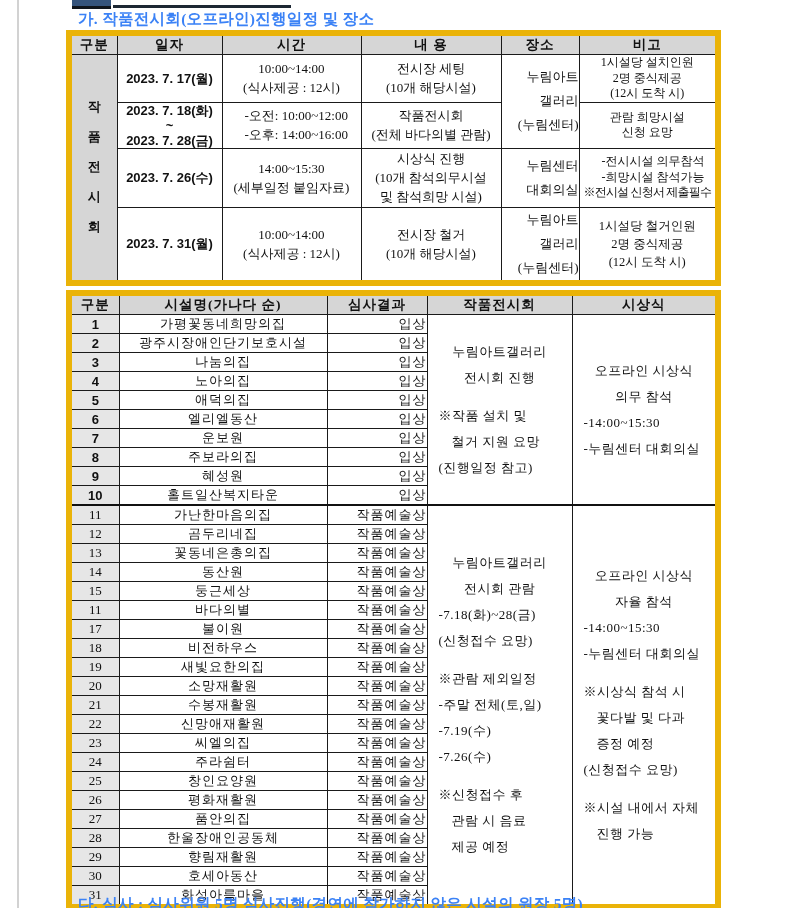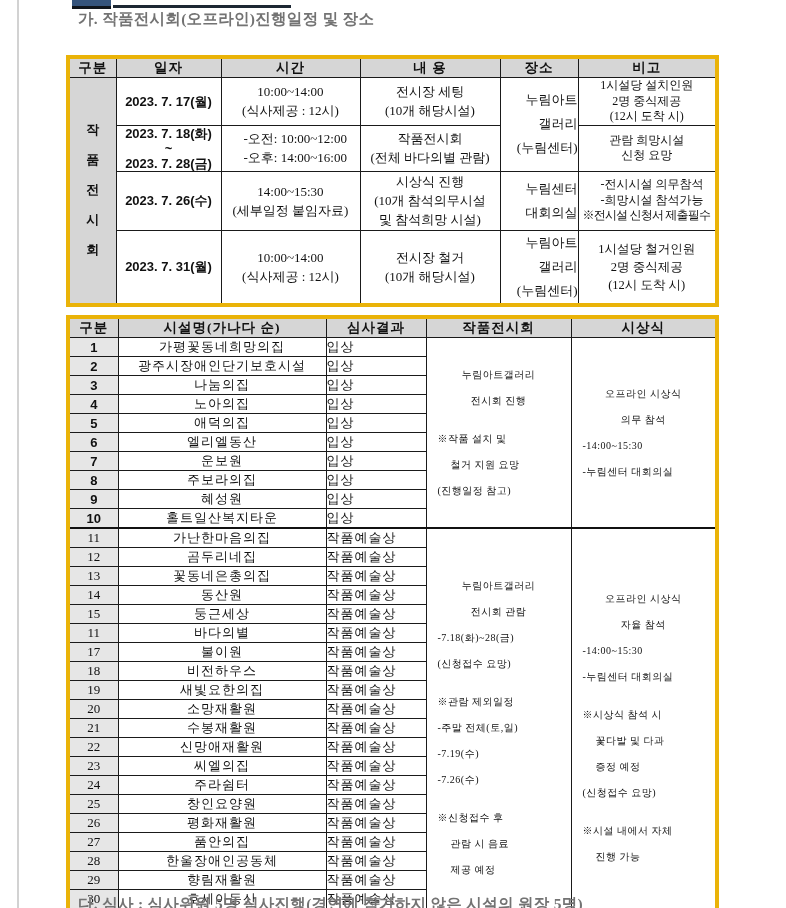--- a/index.html
+++ b/index.html
@@ -7,30 +7,30 @@
   .page {
     position:relative; width:786px; height:908px; background:#ffffff;
     overflow:hidden; color:#111;
   }
   .edge-line { position:absolute; left:17px; top:0; width:2px; height:908px; background:#d2d2d2; }
 
   
   .artifact-box { position:absolute; left:72px; top:0; width:39px; height:9px; background:#35547c; border-bottom:3px solid #10151c; }
   .artifact-line { position:absolute; left:113px; top:5px; width:178px; height:3px; background:#1c2733; }
 
-  .heading { position:absolute; left:78px; font-weight:bold; font-size:15.5px; letter-spacing:.3px; white-space:pre; color:#737373; }
+  .heading { position:absolute; left:78px; font-weight:bold; font-size:15.5px; letter-spacing:.3px; white-space:pre; color:#3b82f6; }
   .h-ga { top:9px; }
   .h-na { top:265px; }
   .h-da { top:894px; }
 
   table { border-collapse:collapse; table-layout:fixed; position:absolute; left:66px; background:#fff; }
   .t1 { top:30px; width:649px; }
   .t2 { top:290px; width:649px; }
   th, td { border:1px solid #1a1a1a; overflow:hidden; }
-  table { border:4px solid #eab308;margin-top:25px; }
+  table { border:6px solid #eab308; }
   thead th { background:#d6d6d6; font-size:13.5px; font-weight:bold; height:19px; text-align:center; letter-spacing:1px; }
 
   
   .t1 td { vertical-align:middle; font-size:13px; }
   .cat-cell { background:#d6d6d6; text-align:center; font-weight:bold; font-size:14.5px; }
   .cat-cell .vch { line-height:30px; }
   .date-cell { font-family:"Liberation Sans","DejaVu Sans",sans-serif; font-weight:bold; font-size:12.5px; text-align:center; }
   .date-cell .ln { line-height:15px; }
   .ln { line-height:19px; }
   .ln-c { text-align:center; }
@@ -38,24 +38,24 @@
   .note-cell .ln { font-size:12px; line-height:15.5px; }
   .t1 .r3 .note-cell .ln { line-height:18px; font-size:12.5px; }
   .ln-cond { font-size:11.5px; letter-spacing:-0.8px; white-space:nowrap; padding-left:4px; }
   .place-cell .ln { line-height:24px;text-align:right; }
 
   
   .t2 td { font-size:13px; vertical-align:middle; }
   .num-cell { background:#e6e6e6; text-align:center; font-size:12.5px; }
   .num-bold { font-weight:bold; font-family:"Liberation Sans","DejaVu Sans",sans-serif; font-size:12px; }
   .name-cell { text-align:center; letter-spacing:1px; }
-  .result-cell { text-align:left; letter-spacing:1px; }
+  .result-cell { text-align:right; letter-spacing:1px; }
   .group-start td { border-top:2px solid #111; }
   .groupcell { vertical-align:middle; }
-  .gc { line-height:26px; font-size:10px; letter-spacing:.5px; }
+  .gc { line-height:26px; font-size:13px; letter-spacing:.5px; }
   .gc-c { text-align:center; }
   .gc-l { text-align:left; padding-left:11px; }
   .gc-i { text-align:left; padding-left:24px; }
   .gc-b { height:12px; line-height:12px; }
 </style>
 </head>
 <body>
 
 <div class="page">
   <div class="edge-line"></div>

